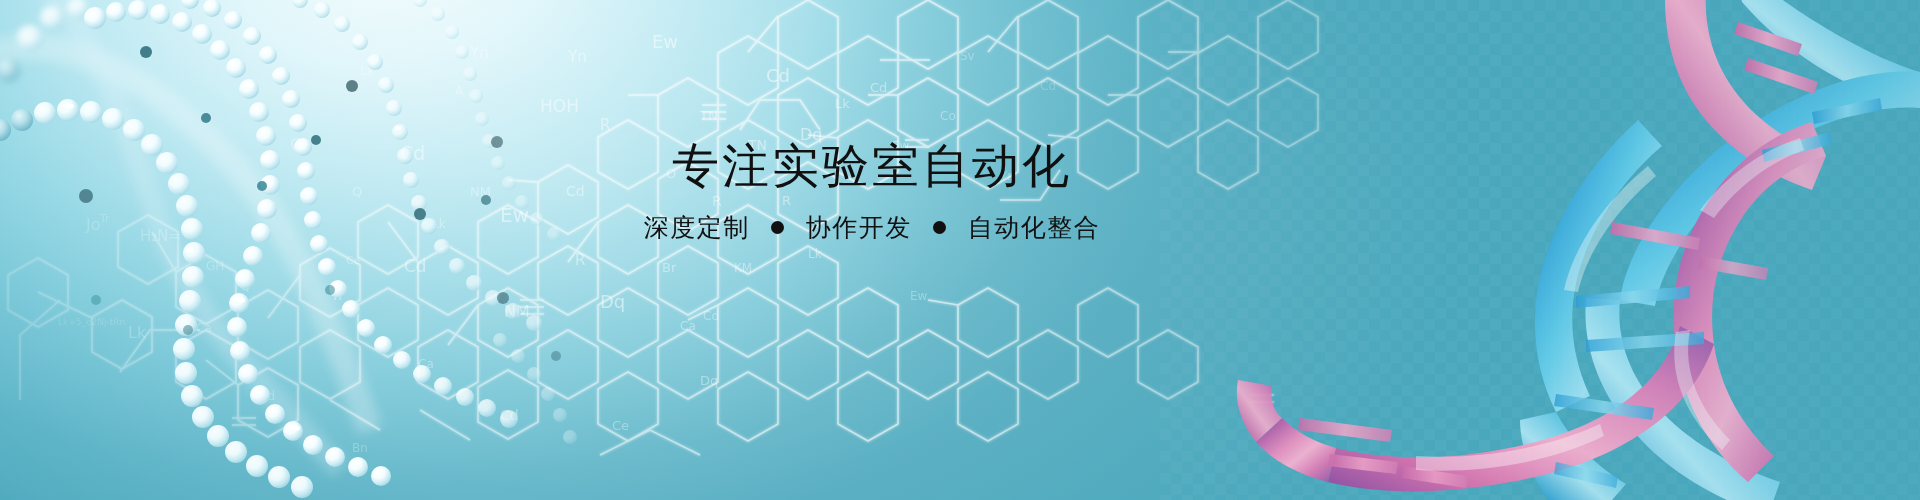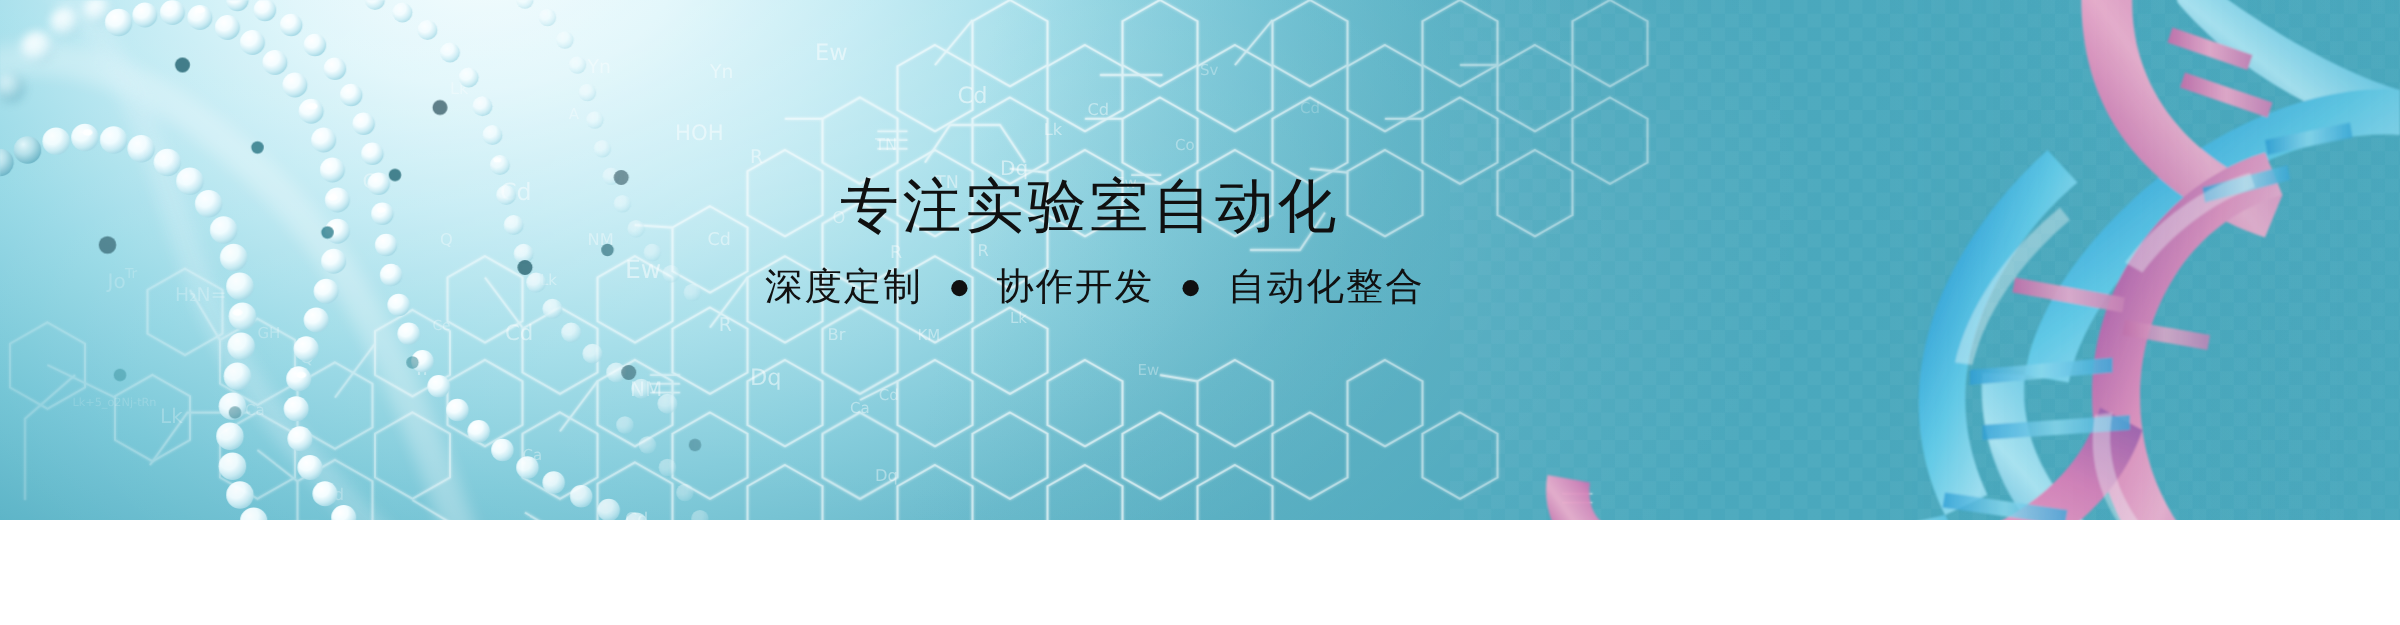--- a/index.html
+++ b/index.html
@@ -1,18 +1,18 @@
 <!DOCTYPE html>
 <html><head>
 <meta charset="utf-8">
 <style>
   html,body{margin:0;padding:0;background:#fff;}
   #banner{
     position:relative;
-    width:1920px;height:416px;
+    width:1920px;height:500px;
     overflow:hidden;
     font-family:"DejaVu Sans","Liberation Sans",sans-serif;
     background:#d946ef;
   }
   
   .bg-base{
     position:absolute;inset:0;
     background:
       radial-gradient(ellipse 900px 620px at 20% -10%, #f2fcfe 0%, #dcf5fa 18%, #b9e8f2 34%, #8fd6e4 52%, #6cc2d4 70%, #54b0c4 86%, #4aa7bc 100%),
       linear-gradient(110deg, #d9f3f9 0%, #a8dfec 16%, #78c9dc 34%, #5bb5c9 55%, #4eacc0 72%, #4aa8bd 100%);
@@ -47,21 +47,21 @@
     font-size:47px;
     line-height:1.0;
     font-weight:400;
     color:#101010;
     letter-spacing:3px;
     white-space:nowrap;
     font-family:"DejaVu Sans","Liberation Sans",sans-serif;
   }
   .subline{
     margin-top:26px;
-    font-size:30px;
+    font-size:25px;
     line-height:1.0;
     font-weight:400;
     color:#111;
     letter-spacing:1.5px;
     white-space:nowrap;
   }
   .sep{
     display:inline-block;
     width:13px;height:13px;border-radius:50%;
     background:#101010;

